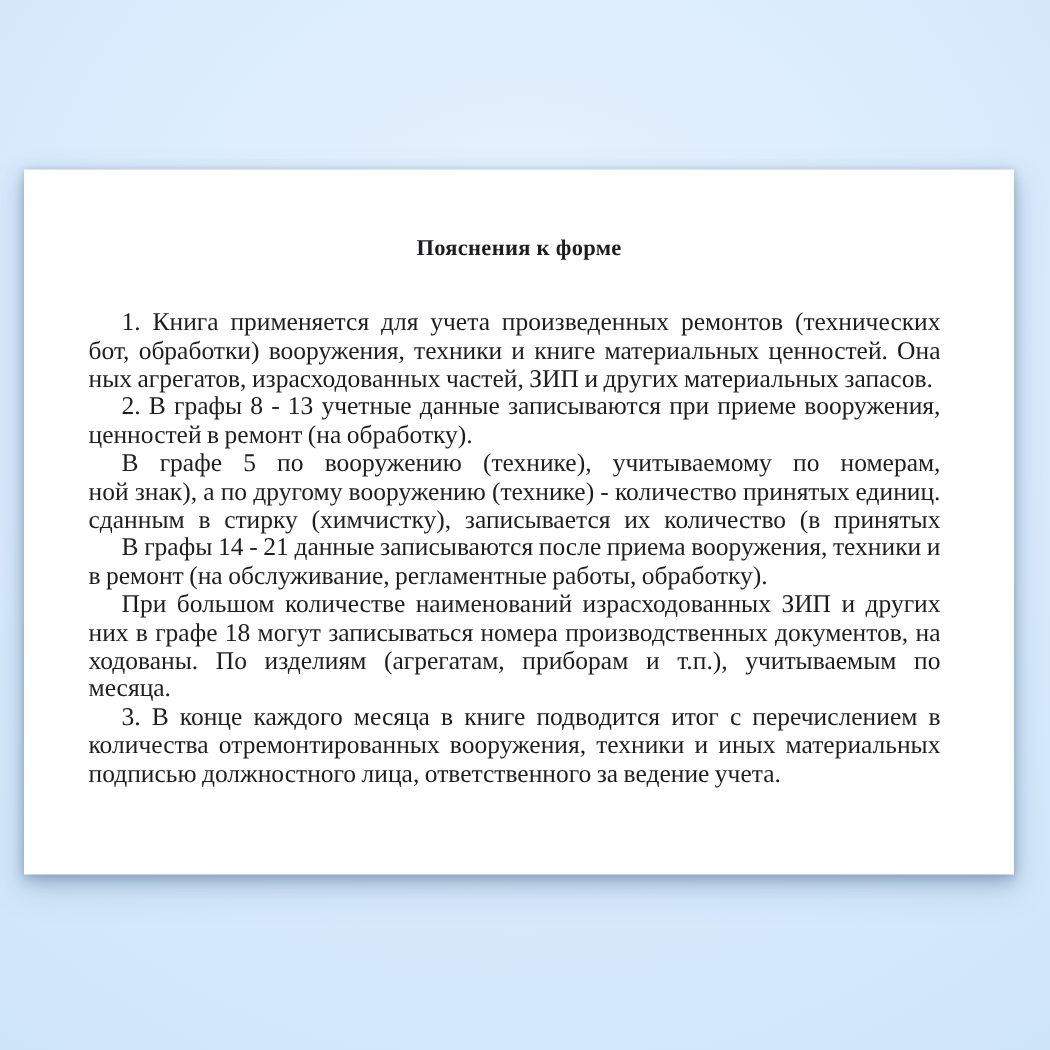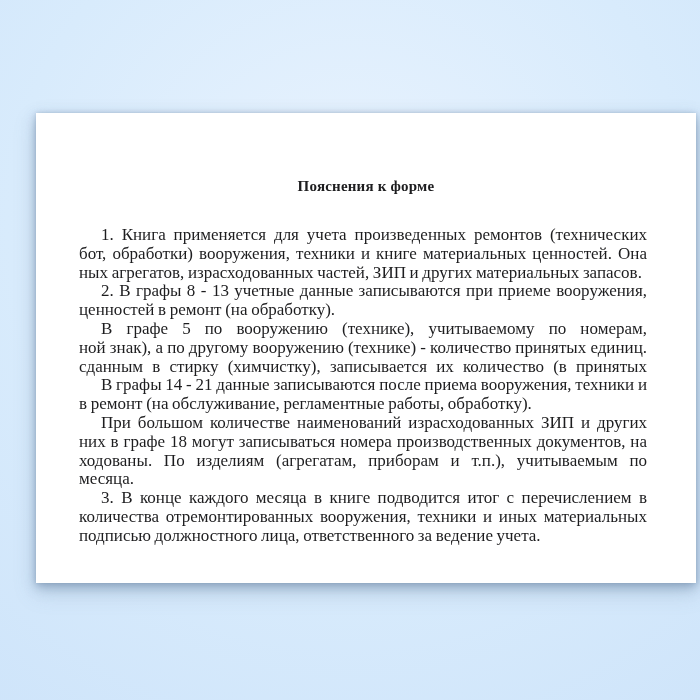--- a/index.html
+++ b/index.html
@@ -18,29 +18,29 @@
     position: relative;
     width: 700px;
     height: 700px;
     background: radial-gradient(circle 620px at 50% 32%,
                 var(--bg-center) 0%,
                 var(--bg-mid) 55%,
                 var(--bg-edge) 100%);
   }
   .page {
     position: absolute;
-    left: 36px;
+    left: 16px;
     top: 113px;
     width: 660px;
     height: 470px;
     background: var(--page-bg);
     box-shadow: 0 4px 10px rgba(100, 126, 158, 0.50),
                 0 9px 20px rgba(112, 138, 170, 0.30),
                 0 0 4px rgba(110, 135, 165, 0.35);
-    padding-top: 64px;
+    padding-top: 44px;
   }
   .title {
     text-align: center;
     font-size: 15px;
     line-height: 19px;
     font-weight: bold;
     color: var(--text-color);
     letter-spacing: 0.2px;
   }
   .text-block {

